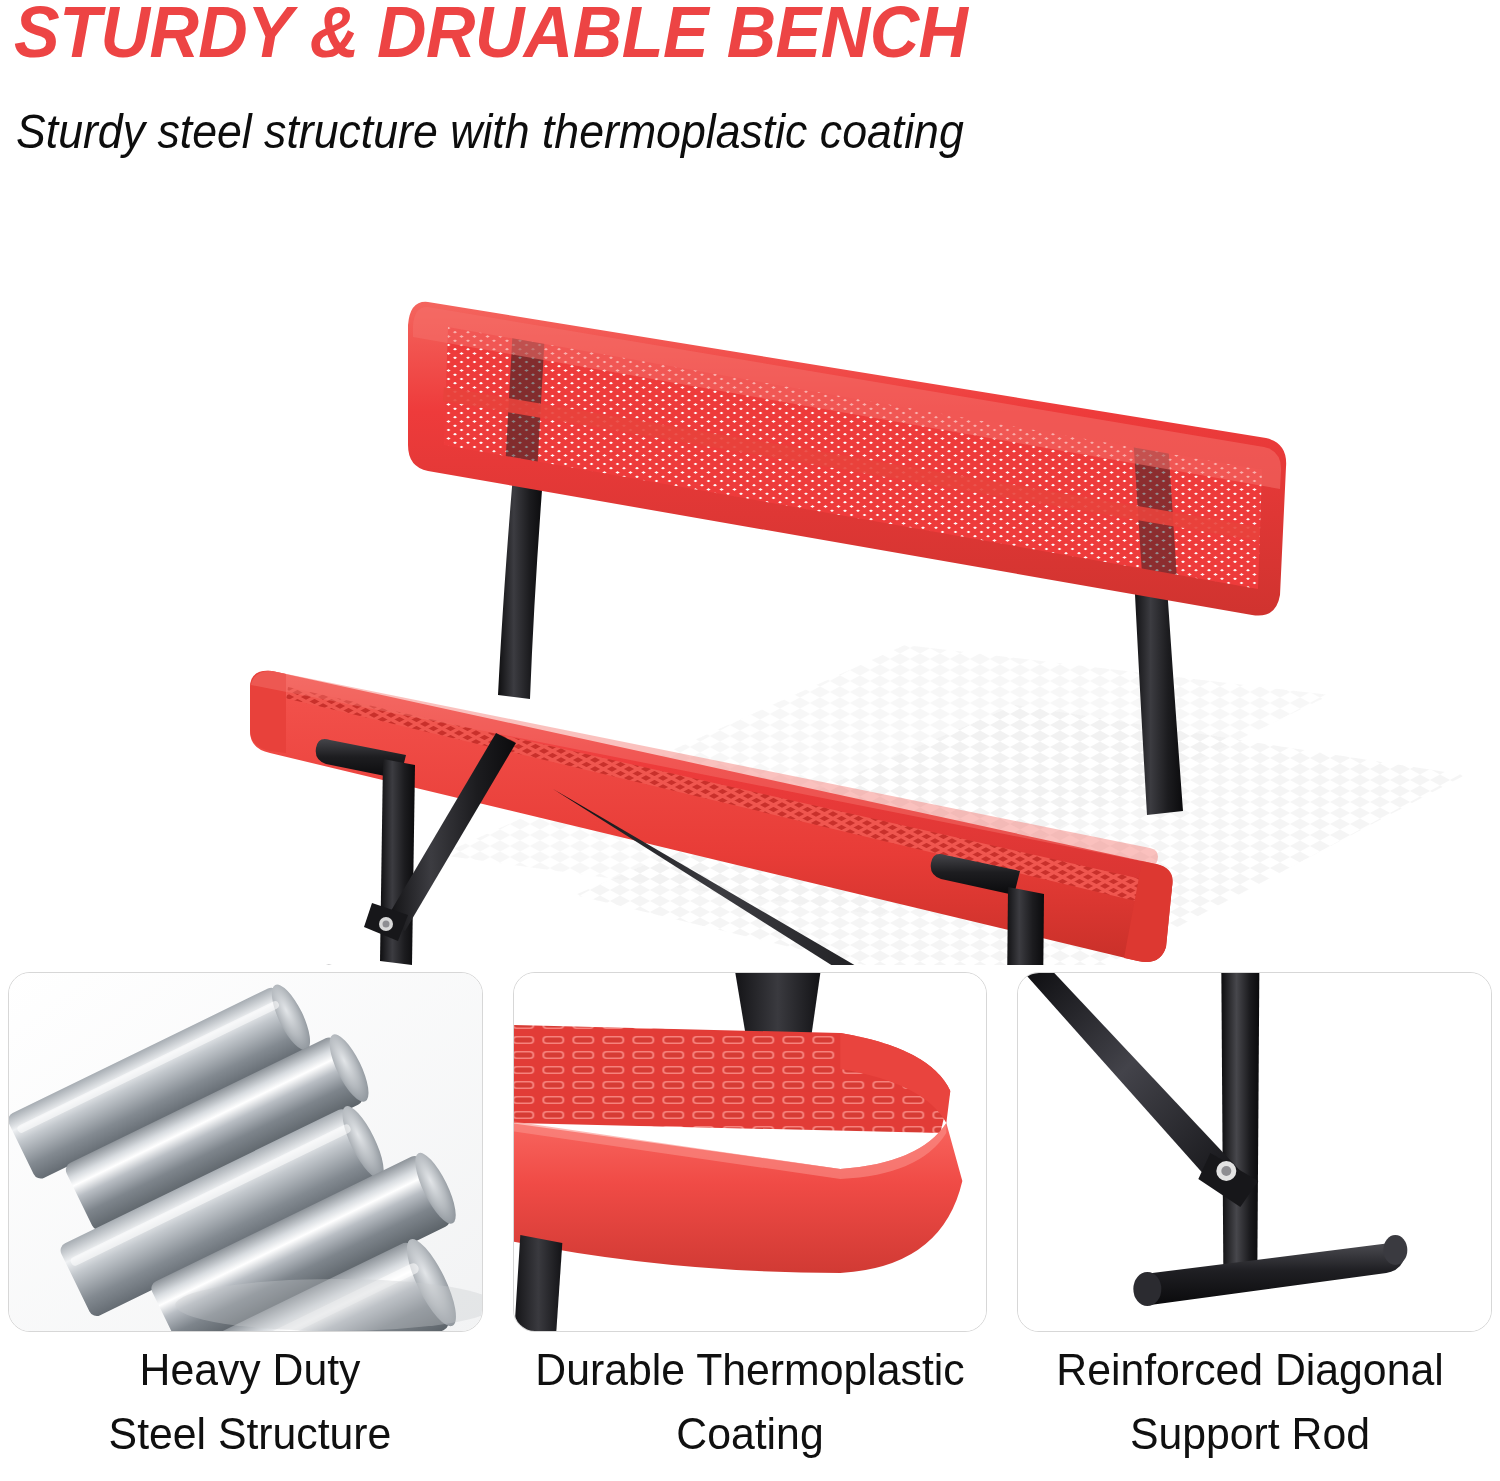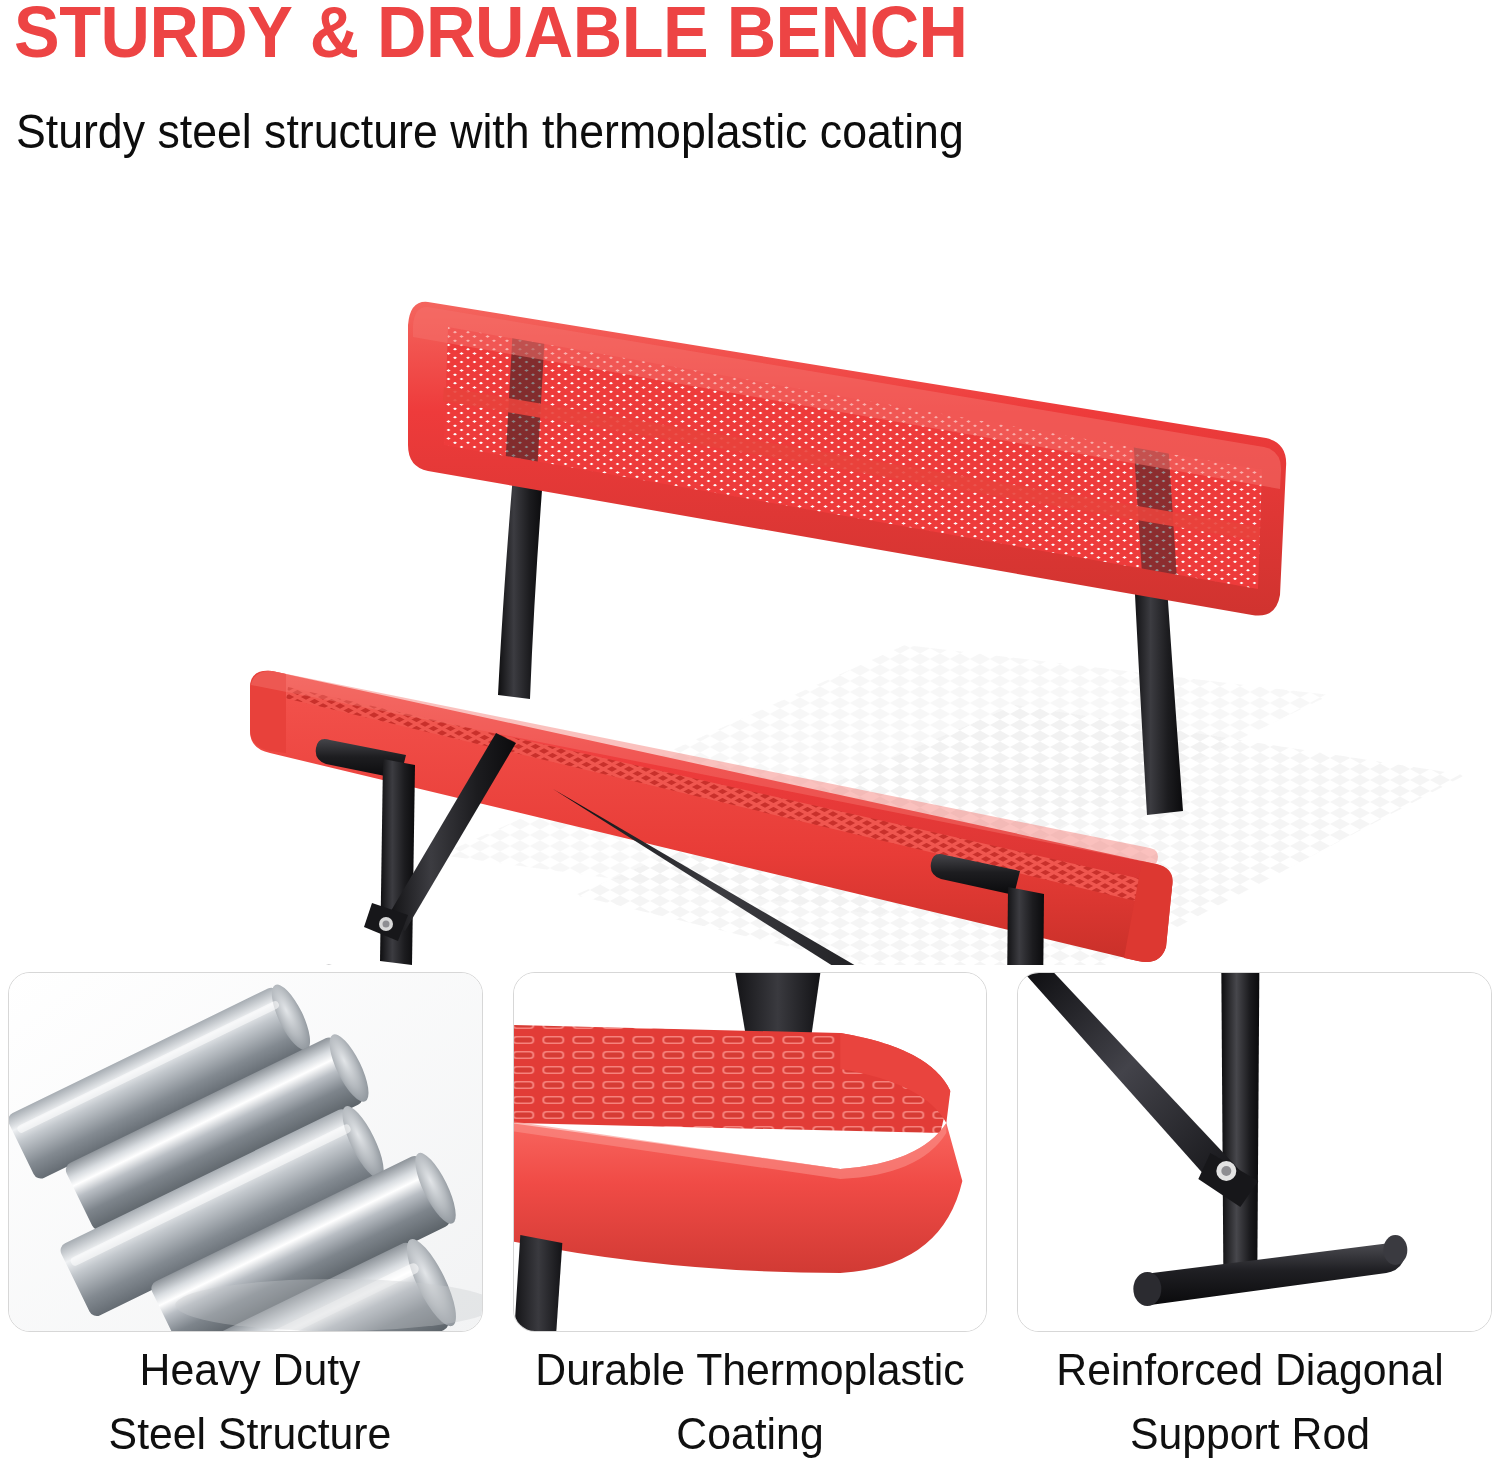--- a/index.html
+++ b/index.html
@@ -3,21 +3,21 @@
 <meta charset="utf-8">
 <style>
   html,body{margin:0;padding:0;background:#fff;}
   body{
     width:1500px;height:1481px;position:relative;overflow:hidden;
     font-family:"Liberation Sans","DejaVu Sans",sans-serif;
     -webkit-font-smoothing:antialiased;
   }
 
   
-  #header{position:absolute;left:0;top:0;width:1500px;height:180px;}
+  #header{position:absolute;left:0;top:0;width:1500px;height:180px;font-style:italic;}
   #headline{
     position:absolute;left:14px;top:-4px;
     font-size:72px;font-weight:bold;color:#ED4444;
     letter-spacing:-0.5px;line-height:1.0;
     transform:scaleX(.95);transform-origin:left top;
     white-space:nowrap;
   }
   #subhead{
     position:absolute;left:16px;top:104px;
     font-size:48px;font-weight:normal;color:#0d0d0d;

